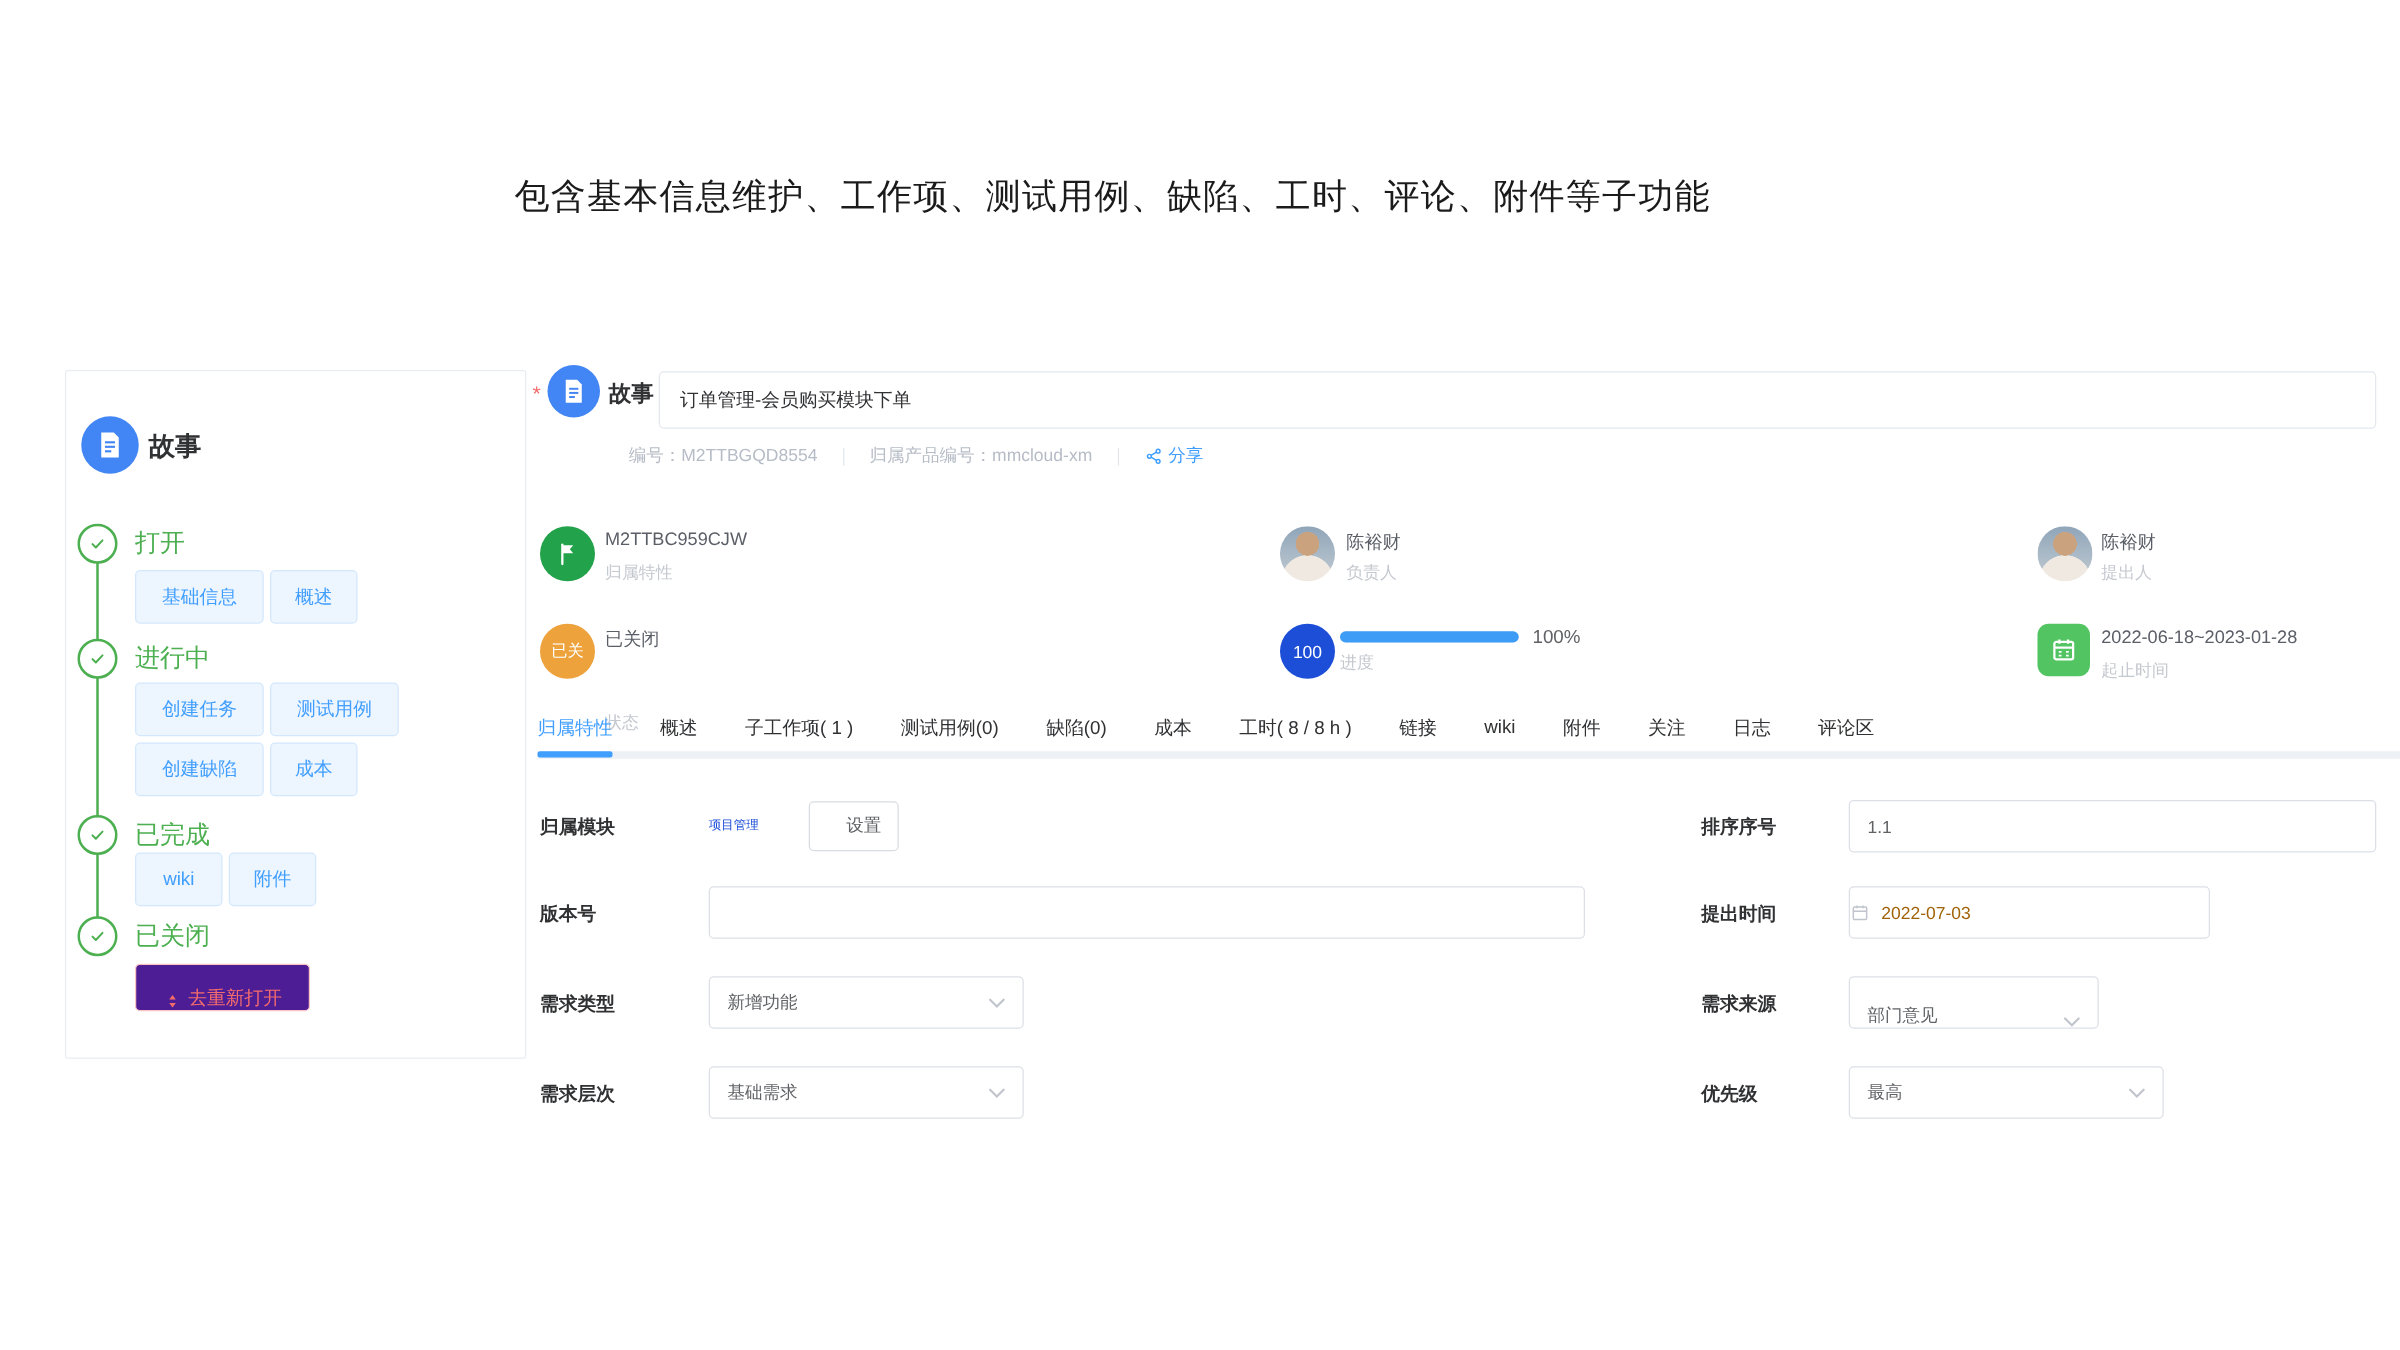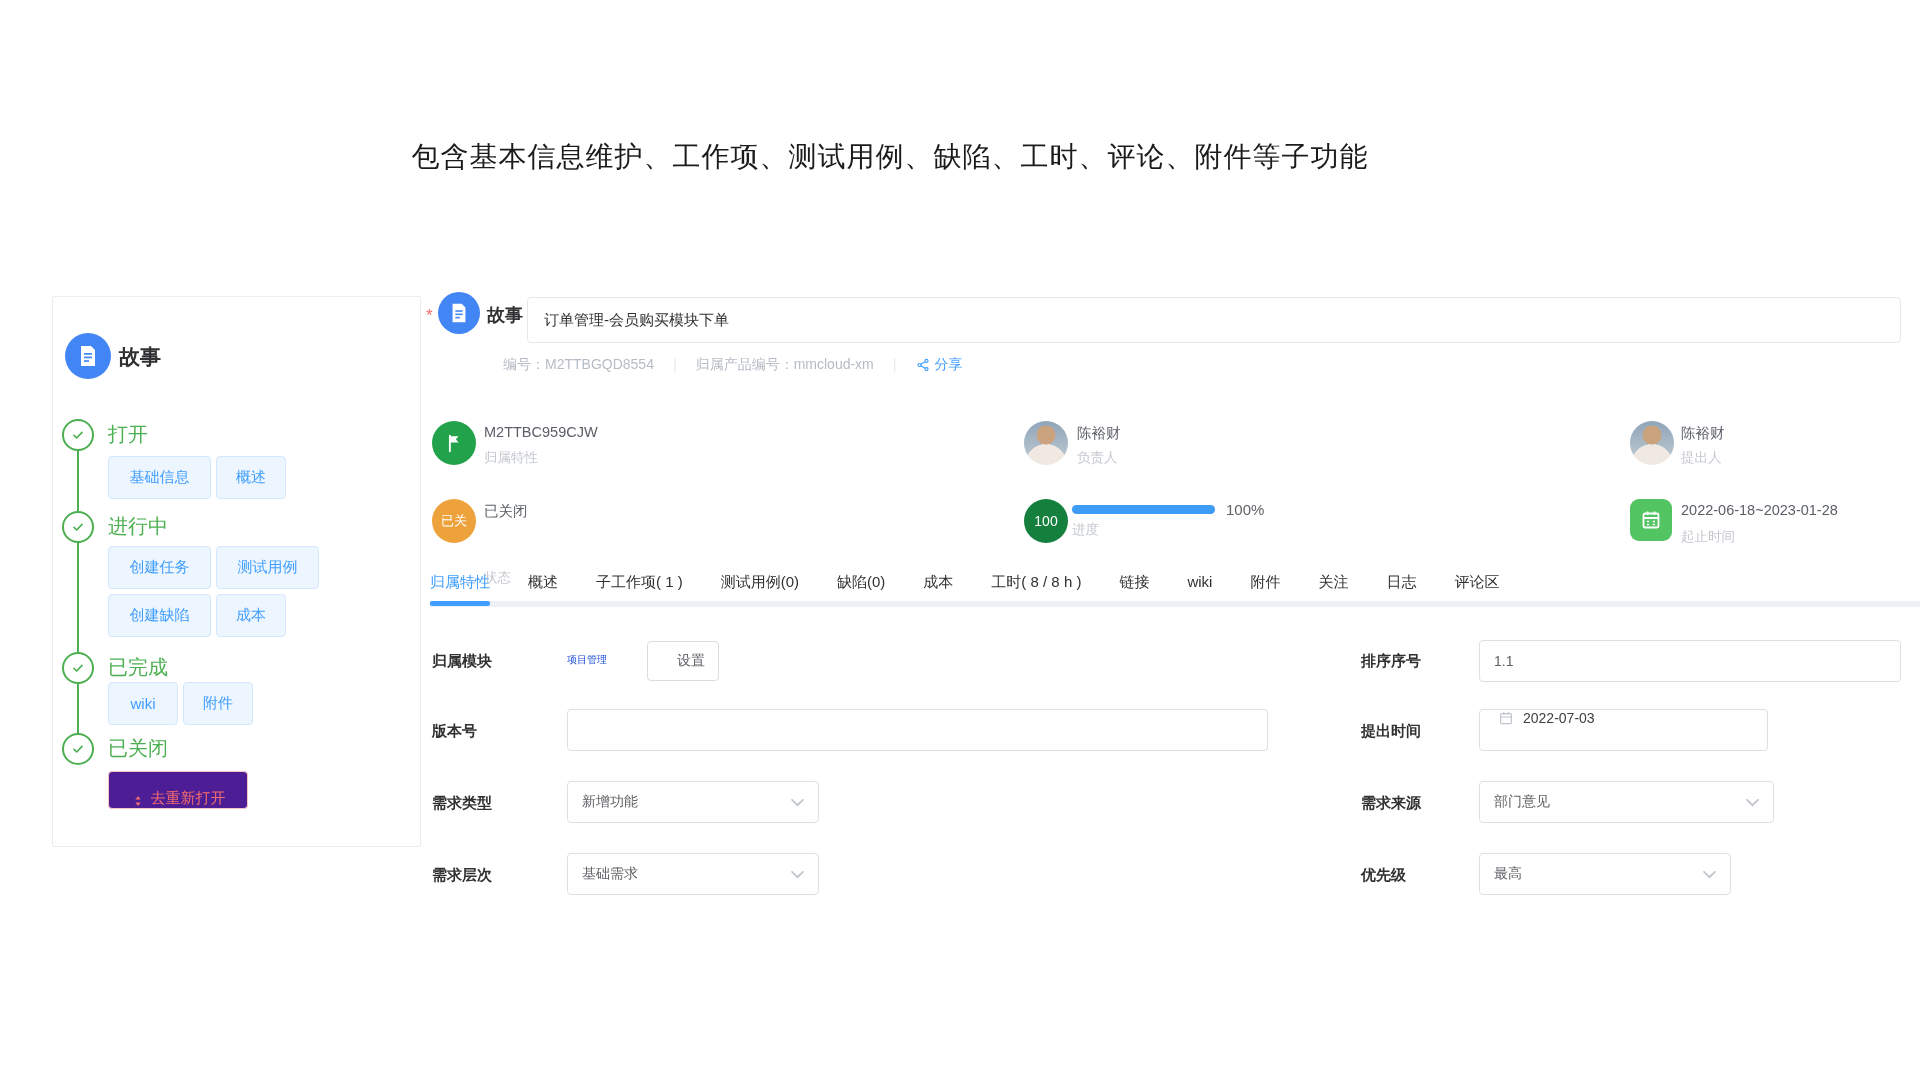--- a/index.html
+++ b/index.html
@@ -77,22 +77,22 @@
   .f-input { position:absolute; height:42px; border:1px solid #dcdfe6; border-radius:4px;
              font-size:14px; color:#606266; padding:0 14px; outline:none; font-family:inherit; background:#fff; }
   .f-select { position:absolute; height:42px; border:1px solid #dcdfe6; border-radius:4px; background:#fff;
               display:flex; align-items:center; padding:0 14px; font-size:14px; color:#606266; cursor:pointer; }
   .f-select .chev { margin-left:auto; display:flex; }
   .chev svg { width:13px; height:9px; }
   .settings-btn { position:absolute; left:647px; top:641px; width:72px; height:40px; background:#fff;
                   border:1px solid #d8dce3; border-radius:4px; font-size:14px; color:#606266;
                   display:flex; align-items:center; justify-content:center; cursor:pointer;padding-left:16px; }
   .date-field { position:absolute; left:1479px; top:709px; width:289px; height:42px; border:1px solid #dcdfe6;
-                border-radius:4px; background:#fff; display:flex; gap:9px;
-                padding:0 18px; font-size:14px; color:#404040; cursor:pointer; }
+                border-radius:4px; background:#fff; display:flex; align-items:center; gap:9px;
+                padding:0 0; font-size:14px; color:#a16207; cursor:pointer; }
   .date-field svg { width:16px; height:16px; }
 </style>
 </head>
 <body>
 
 <div class="page">
 
   <div class="page-title">包含基本信息维护、工作项、测试用例、缺陷、工时、评论、附件等子功能</div>
 
   <div class="sidebar-card">
@@ -194,21 +194,21 @@
   <div class="info-label" style="left:1077px; top:449px;">负责人</div>
 
   <div class="avatar" style="left:1630px; top:421px;"></div>
   <div class="info-value" style="left:1681px; top:424px;">陈裕财</div>
   <div class="info-label" style="left:1681px; top:449px;">提出人</div>
 
   <div class="badge-circle" style="left:432px; top:499px; background:#eda23c; font-size:13px;">已关</div>
   <div class="info-value" style="left:484px; top:502px;">已关闭</div>
   <div class="info-label" style="left:484px; top:527px;margin-top:42px;">状态</div>
 
-  <div class="badge-circle" style="left:1024px; top:499px; background:#15803d; font-size:14px; z-index:2;">100</div>
+  <div class="badge-circle" style="left:1024px; top:499px; background:#1d4ed8; font-size:14px; z-index:2;">100</div>
   <div class="progress-rail">
       <div class="progress-fill" style="width:100%;"></div>
     </div>
   <div class="progress-pct">100%</div>
   <div class="info-label" style="left:1072px; top:521px;">进度</div>
 
   <div class="cal-icon">
     <svg viewBox="0 0 24 24" fill="none" stroke="#fff" stroke-width="1.8">
         <rect x="4.5" y="5.5" width="15" height="14" rx="1.5"></rect>
         <path d="M4.5 10h15M8.5 3.5v3.5M15.5 3.5v3.5"></path>
@@ -259,21 +259,21 @@
   <div class="f-select" style="left:567px; top:781px; width:252px;">
     <span>新增功能</span>
     <span class="chev">
         <svg viewBox="0 0 12 8">
           <path d="M1 1.5l5 5 5-5" stroke="#c0c4cc" stroke-width="1.6" fill="none" stroke-linecap="round"></path>
         </svg>
       </span>
   </div>
 
   <div class="f-label" style="left:1361px; top:794px;">需求来源</div>
-  <div class="f-select" style="left:1479px; top:781px; width:295px;">
+  <div class="f-select" style="left:1479px; top:781px; width:200px;align-items:flex-end;">
     <span>部门意见</span>
     <span class="chev">
         <svg viewBox="0 0 12 8">
           <path d="M1 1.5l5 5 5-5" stroke="#c0c4cc" stroke-width="1.6" fill="none" stroke-linecap="round"></path>
         </svg>
       </span>
   </div>
 
   <div class="f-label" style="left:432px; top:866px;">需求层次</div>
   <div class="f-select" style="left:567px; top:853px; width:252px;">

